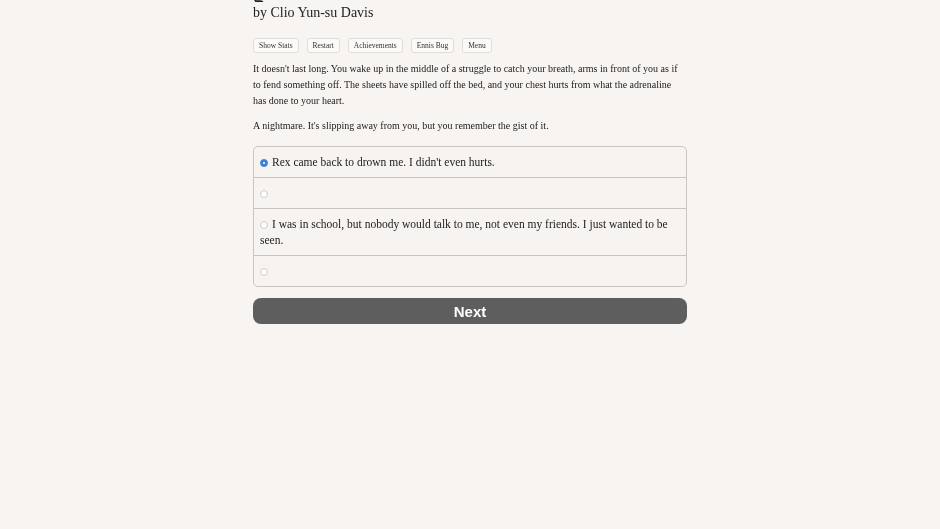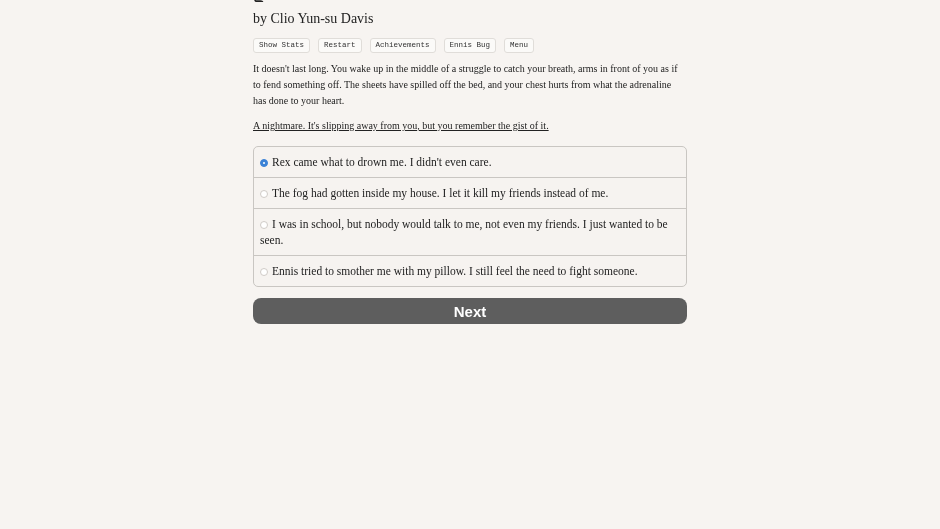--- a/index.html
+++ b/index.html
@@ -8,31 +8,31 @@
     background: #f7f4f1;
     font-family: "Liberation Serif", "DejaVu Serif", serif;
     color: #222;
     position: relative;
   }
   .container { position: absolute; left: 253px; top: 0; width: 434px; }
   .title-partial {
     position: absolute; left: 0; top: -18px;
     font-size: 22px; color: #222; height: 20px; overflow: hidden;
   }
-  .author { position: absolute; top: 11px; left: 0; font-size: 14px; }
+  .author { position: absolute; top: 5px; left: 0; font-size: 14px; }
   .toolbar { position: absolute; top: 38px; left: 0; display: flex; gap: 8px; }
   .tb-btn {
-    font-family: Liberation Mono, monospace;
+    font-family: Liberation Serif, serif;
     font-size: 7.5px; color: #333;
     background: #fbfaf8; border: 1px solid #e0ddd9; border-radius: 3px;
     padding: 2px 5px; line-height: 9px; cursor: pointer;
   }
   .para { position: absolute; left: 0; width: 434px; font-size: 10px; line-height: 16px; margin: 0; }
   .p1 { top: 61px; }
-  .p2 { top: 118px; text-decoration: underline; }
+  .p2 { top: 118px; }
   .choices {
     position: absolute; top: 146px; left: 0; width: 432px;
     border: 1px solid #c9c6c2; border-radius: 5px; background: #f6f3f0;
     overflow: hidden;
   }
   .choice {
     font-size: 11.5px; line-height: 16px; padding: 7px 6px 7px 6px;
     border-top: 1px solid #c9c6c2; cursor: pointer;
   }
   .choice:first-child { border-top: none; }
@@ -66,27 +66,27 @@
     <button class="tb-btn">Achievements</button>
     <button class="tb-btn">Ennis Bug</button>
     <button class="tb-btn">Menu</button>
   </div>
 
   <p class="para p1">It doesn't last long. You wake up in the middle of a struggle to catch your breath, arms in front of you as if to fend something off. The sheets have spilled off the bed, and your chest hurts from what the adrenaline has done to your heart.</p>
   <p class="para p2">A nightmare. It's slipping away from you, but you remember the gist of it.</p>
 
   <div class="choices">
     <div class="choice">
-      <span class="radio checked"></span><span>Rex came what to drown me. I didn't even care.</span>
+      <span class="radio checked"></span><span>Rex came back to drown me. I didn't even hurts.</span>
     </div>
     <div class="choice">
-      <span class="radio"></span><span>The fog had gotten inside my house. I let it kill my friends instead of me.</span>
+      <span class="radio"></span>
     </div>
     <div class="choice">
       <span class="radio"></span><span>I was in school, but nobody would talk to me, not even my friends. I just wanted to be seen.</span>
     </div>
     <div class="choice">
-      <span class="radio"></span><span>Ennis tried to smother me with my pillow. I still feel the need to fight someone.</span>
+      <span class="radio"></span>
     </div>
   </div>
 
   <button class="next-btn">Next</button>
 </div>
 
 </body></html>

